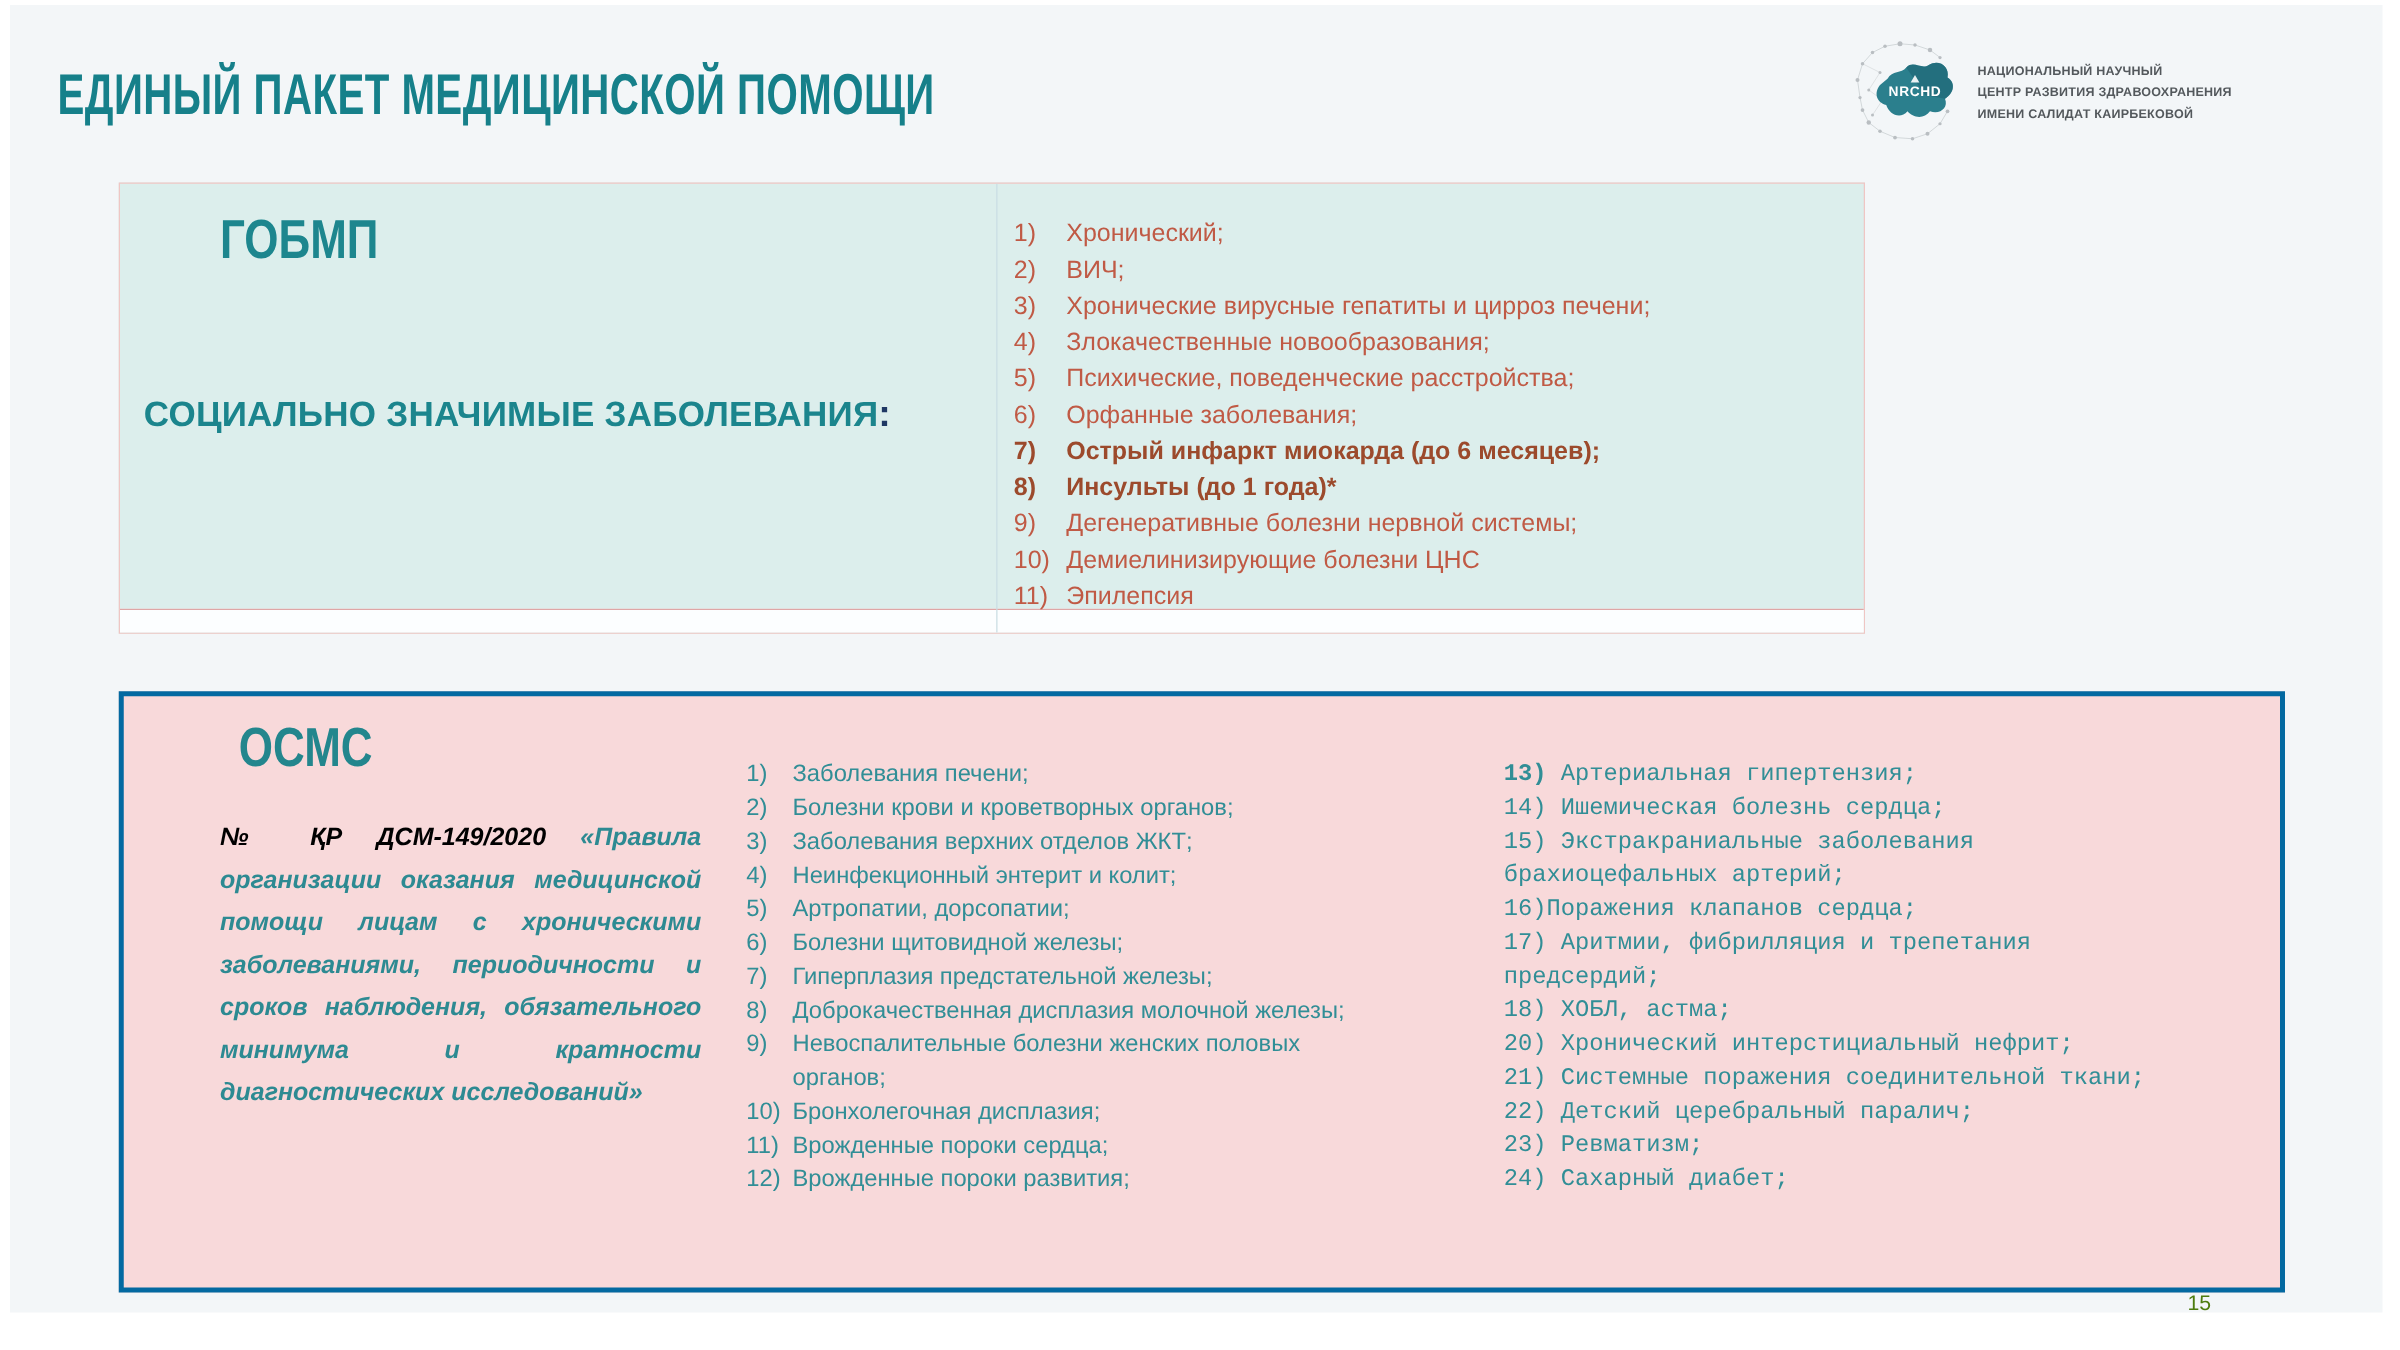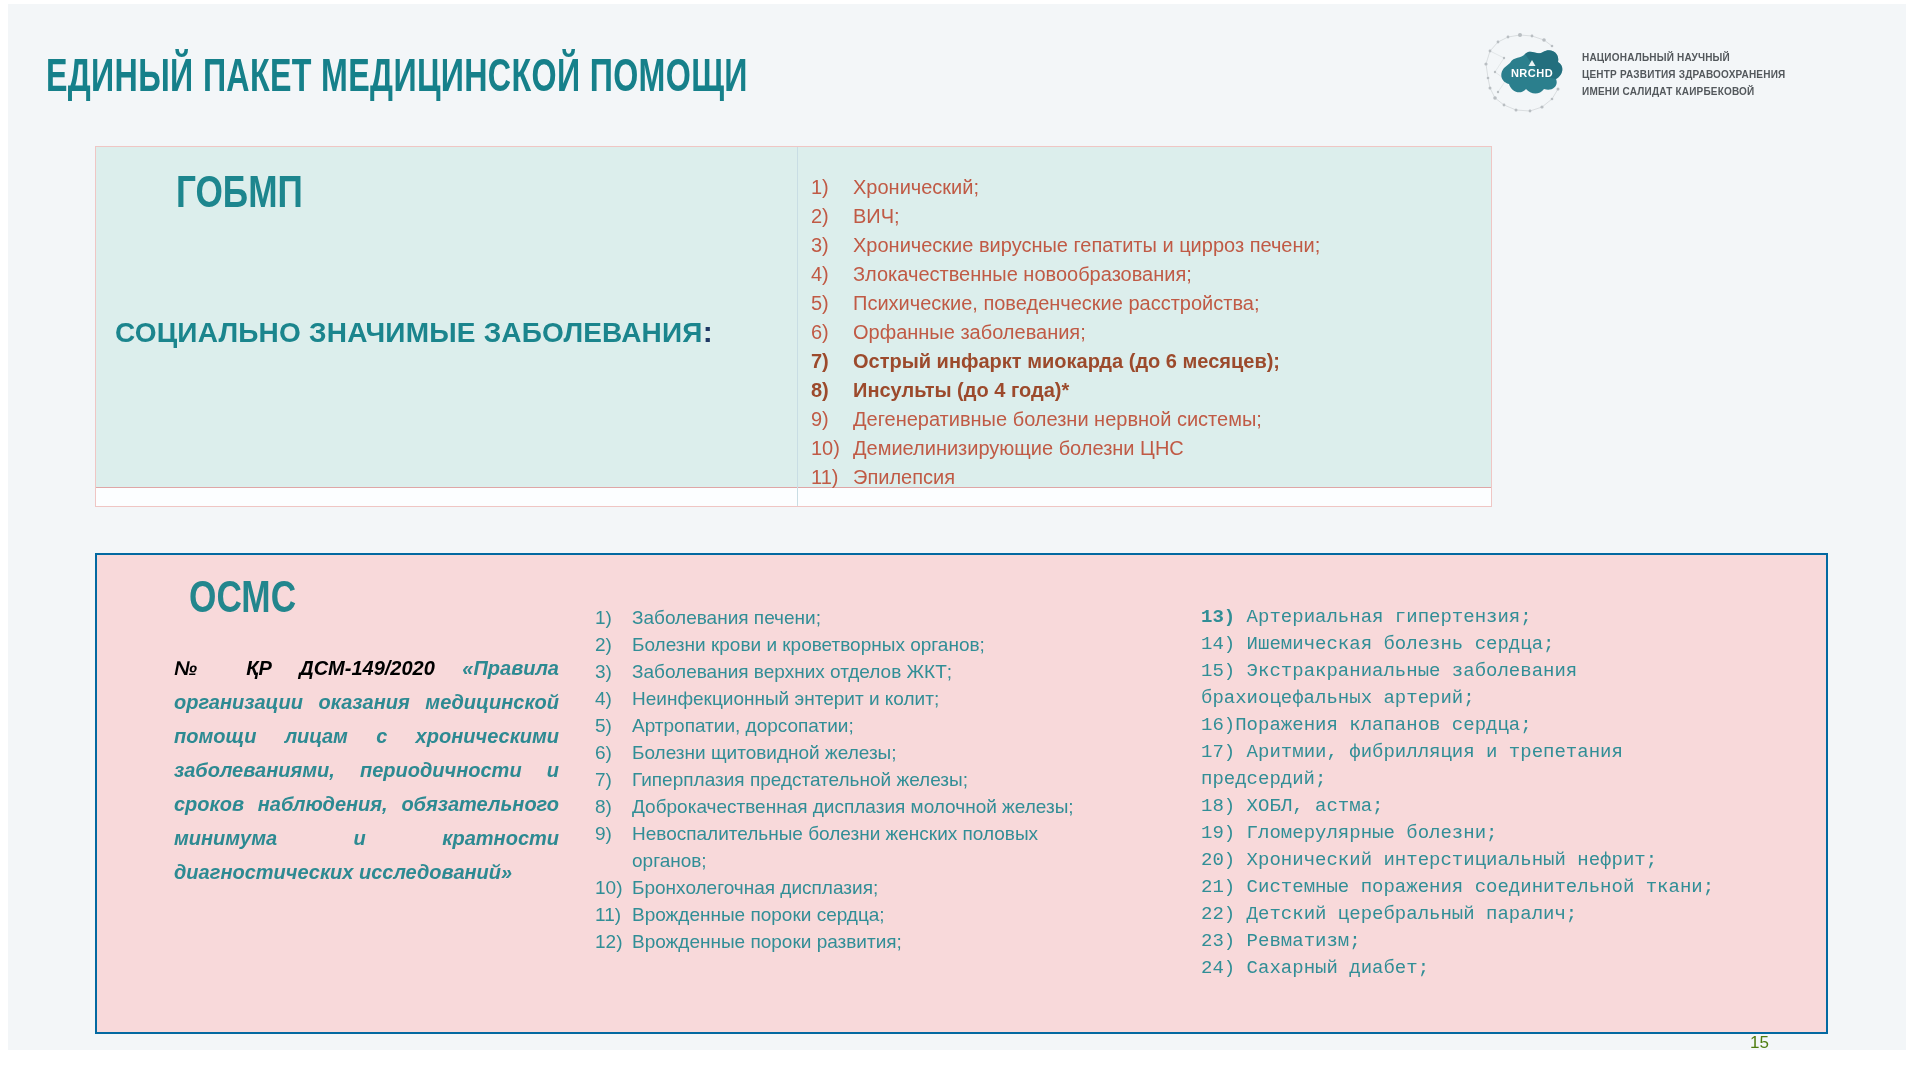--- a/index.html
+++ b/index.html
@@ -27,21 +27,21 @@
   .gobmp-sub{position:absolute;left:19px;top:168px;font-size:28px;font-weight:700;color:#1b858d;
              letter-spacing:.2px;white-space:nowrap;}
   .gobmp-sub .colon{color:#1f3864;font-size:30px;}
   .gobmp-list{position:absolute;left:715px;top:26px;width:665px;
               font-size:20px;line-height:29px;color:#c05a45;}
   .gobmp-list .li-row.bold{font-weight:700;color:#9c4a2c;}
   .gobmp-list .li-num{flex:0 0 42px;}
 
   
   .osms{position:absolute;left:87px;top:549px;width:1733px;height:481px;
-        background:#f8d9da;border:2px solid #0369a1;box-sizing:border-box;}
+        background:#f8d9da;border:4px solid #0369a1;box-sizing:border-box;}
   .osms-header{position:absolute;left:92px;top:17px;font-size:44px;font-weight:700;color:#23868d;
                transform:scale(0.80,1);transform-origin:left top;white-space:nowrap;}
   .regulation{position:absolute;left:77px;top:96px;width:385px;margin:0;
               font-size:20px;font-weight:700;font-style:italic;line-height:34px;
               text-align:justify;color:#2d8a92;}
   .reg-num{color:#000000;}
   .osms-list{position:absolute;top:49px;font-size:19px;line-height:27px;color:#318e96;}
   .osms-list-left{left:498px;width:497px;}
   .osms-list-left .li-num{flex:0 0 37px;}
   .osms-list-right{left:1104px;width:520px;}
@@ -134,21 +134,21 @@
             <div class="li-row">
               <span class="li-num">6)</span>
               <span class="li-text">Орфанные заболевания;</span>
             </div>
             <div class="li-row bold">
               <span class="li-num">7)</span>
               <span class="li-text">Острый инфаркт миокарда (до 6 месяцев);</span>
             </div>
             <div class="li-row bold">
               <span class="li-num">8)</span>
-              <span class="li-text">Инсульты (до 4 года)*</span>
+              <span class="li-text">Инсульты (до 1 года)*</span>
             </div>
             <div class="li-row">
               <span class="li-num">9)</span>
               <span class="li-text">Дегенеративные болезни нервной системы;</span>
             </div>
             <div class="li-row">
               <span class="li-num">10)</span>
               <span class="li-text">Демиелинизирующие болезни ЦНС</span>
             </div>
             <div class="li-row">
@@ -217,21 +217,20 @@
             <span class="li-text">Врожденные пороки развития;</span>
           </div>
         </div>
       <div class="osms-list osms-list-right" id="osms-list-right">
           <div class="li-row"><span class="li-num num-bold">13)</span><span class="li-text"> Артериальная гипертензия;</span></div>
           <div class="li-row"><span class="li-num">14)</span><span class="li-text"> Ишемическая болезнь сердца;</span></div>
           <div class="li-row"><span class="li-num">15)</span><span class="li-text"> Экстракраниальные заболевания брахиоцефальных артерий;</span></div>
           <div class="li-row"><span class="li-num">16)</span><span class="li-text">Поражения клапанов сердца;</span></div>
           <div class="li-row"><span class="li-num">17)</span><span class="li-text"> Аритмии, фибрилляция и трепетания предсердий;</span></div>
           <div class="li-row"><span class="li-num">18)</span><span class="li-text"> ХОБЛ, астма;</span></div>
-          <div class="li-row"><span class="li-num">19)</span><span class="li-text"> Гломерулярные болезни;</span></div>
           <div class="li-row"><span class="li-num">20)</span><span class="li-text"> Хронический интерстициальный нефрит;</span></div>
           <div class="li-row"><span class="li-num">21)</span><span class="li-text"> Системные поражения соединительной ткани;</span></div>
           <div class="li-row"><span class="li-num">22)</span><span class="li-text"> Детский церебральный паралич;</span></div>
           <div class="li-row"><span class="li-num">23)</span><span class="li-text"> Ревматизм;</span></div>
           <div class="li-row"><span class="li-num">24)</span><span class="li-text"> Сахарный диабет;</span></div>
         </div>
     </section>
 
     <div class="page-number">15</div>
 

